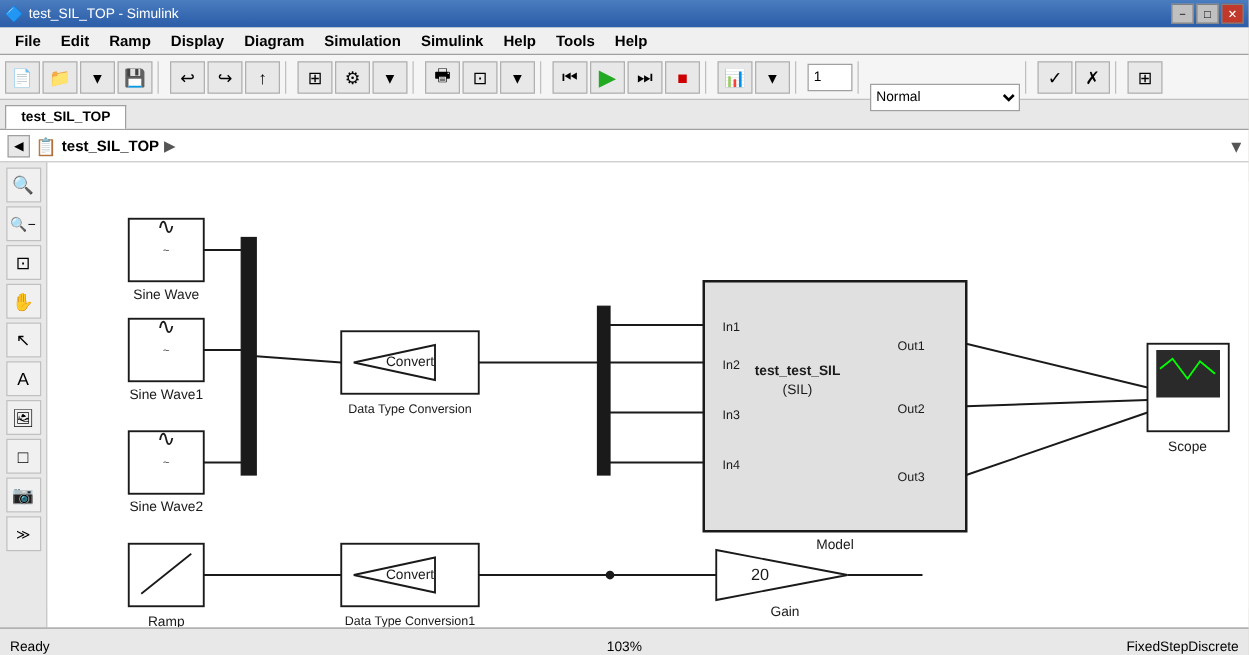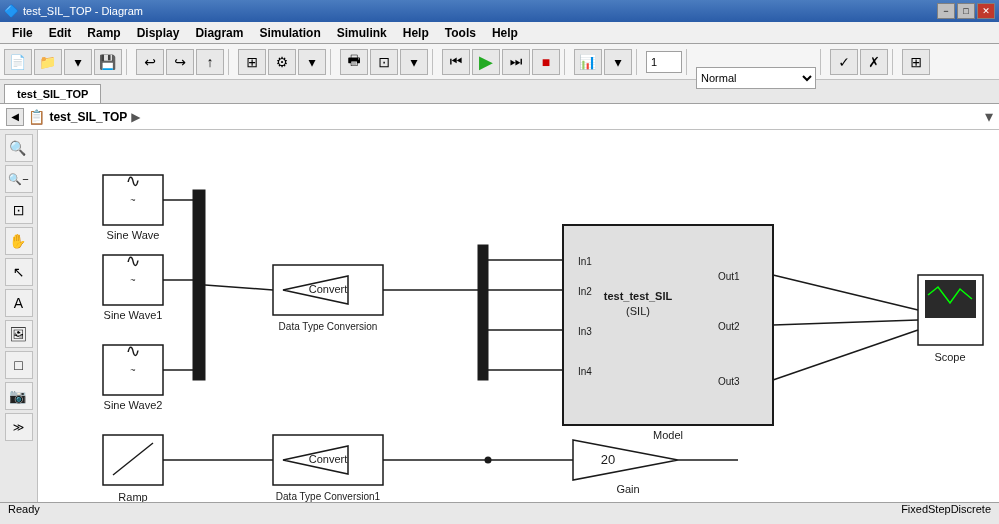--- a/index.html
+++ b/index.html
@@ -163,34 +163,34 @@
     .canvas svg {
       width: 100%;
       height: 100%;
     }
 
     .status-bar {
       background: #e8e8e8;
       border-top: 1px solid #a0a0a0;
       height: 22px;
       display: flex;
-      align-items: flex-start;
+      align-items: flex-end;
       padding: 0 8px;
       justify-content: space-between;
       font-size: 11px;
     }
     .status-center { position: absolute; left: 50%; transform: translateX(-50%); }
   </style>
 </head>
 <body>
 
 <div class="title-bar">
   <div class="title-bar-left">
     <span style="font-size:12px;">🔷</span>
-    <span>test_SIL_TOP - Diagram</span>
+    <span>test_SIL_TOP - Simulink</span>
   </div>
   <div class="title-bar-controls">
     <div class="title-btn">−</div>
     <div class="title-btn">□</div>
     <div class="title-btn close">✕</div>
   </div>
 </div>
 
 <div class="menu-bar">
   <span class="menu-item">File</span>

